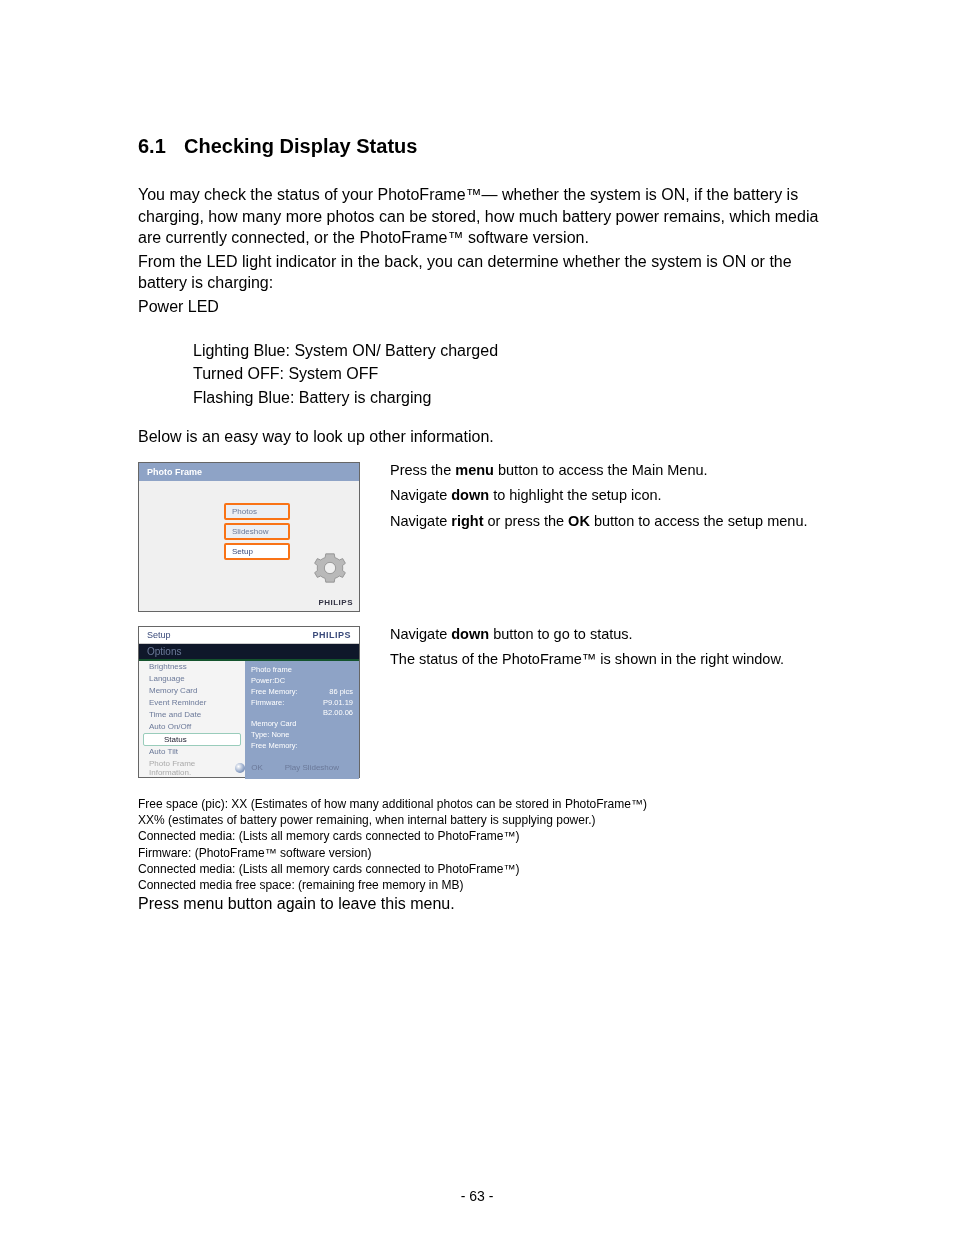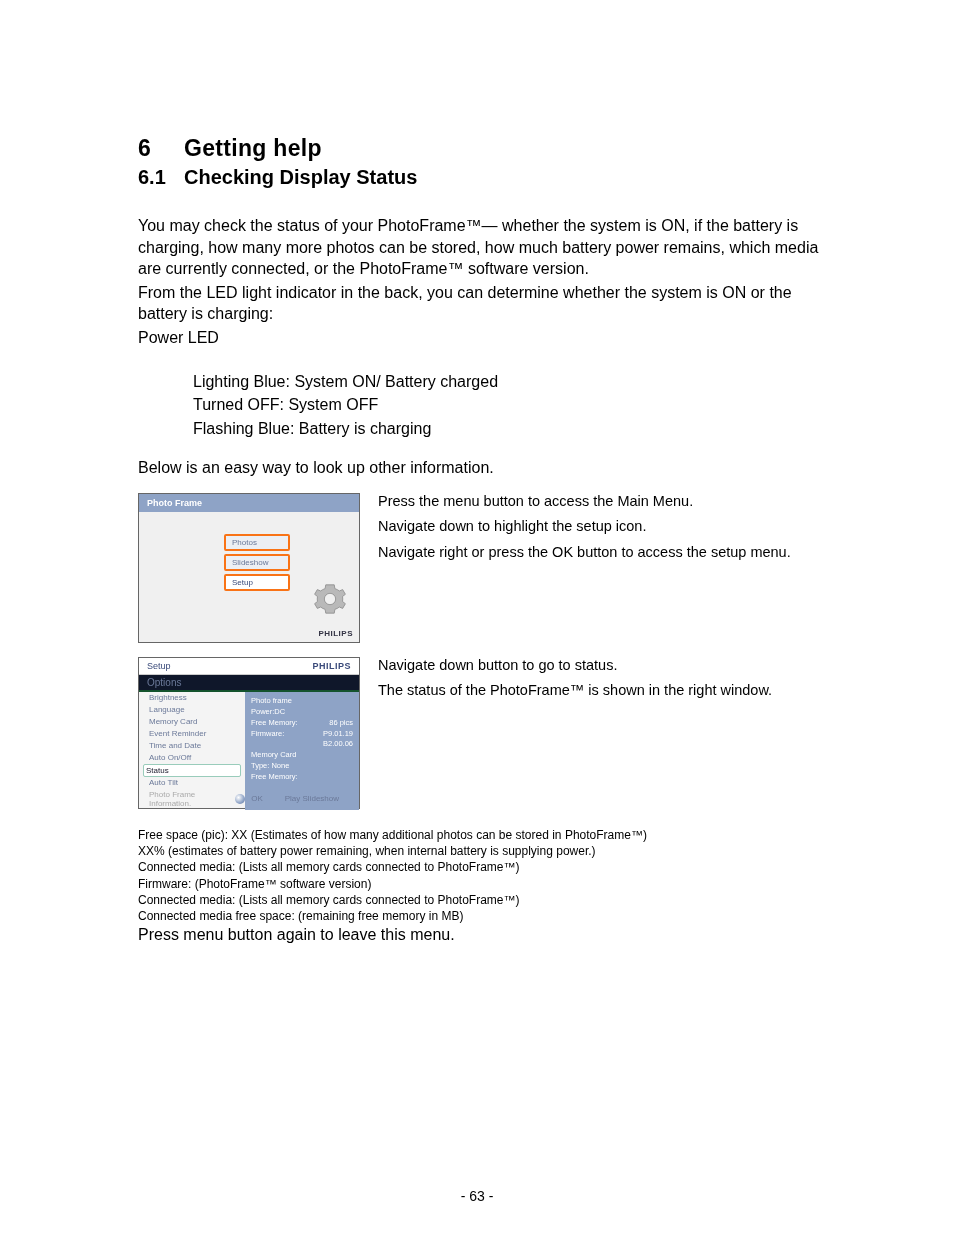--- a/index.html
+++ b/index.html
@@ -38,27 +38,27 @@
   .lookup-row {
     display: flex;
     align-items: flex-start;
     margin-top: 14px;
   }
   .screenshot-box {
     width: 222px;
     flex: 0 0 222px;
     border: 1px solid #666;
     box-sizing: border-box;
-    margin-right: 18px;
+    margin-right: 30px;
     font-size: 9px;
     color: #3a4a7a;
     position: relative;
   }
   .instructions { flex: 1; font-size: 14.5px; line-height: 1.75; margin-top:-4px;}
-  .instructions strong { font-weight: normal; }
+  .instructions strong { font-weight: bold; }
   .footer {
     position: absolute;
     bottom: 31px;
     left: 0; right: 0;
     text-align: center;
     font-size: 14px;
   }
 
   
   .ss1 { height: 150px; background:#f0f0f0; }
@@ -79,42 +79,39 @@
   .ss2 { height: 152px; background:#f4f4f4; }
   .ss2-head {
     display:flex; justify-content:space-between; align-items:center;
     background:#fff; border-bottom:1px solid #ccc;
     padding:3px 8px; font-size:9px; color:#3a4a7a;
   }
   .ss2-options { padding:2px 8px; font-size:10px; color:#6b7999; background:#0f172a; border-bottom:2px solid #14532d;}
   .ss2-body { display:flex; }
   .ss2-left { width:106px; }
   .ss2-left-item { font-size:8px; color:#6b7999; padding:1.5px 10px; }
-  .ss2-left-item.hl { background:#fff; color:#223; border:1px solid #9cb; border-radius:2px; margin:0 4px; padding:1px 2px;}
+  .ss2-left-item.hl { background:#fff; color:#223; border:1px solid #9cb; border-radius:2px; margin:0 4px; padding:1px 20px;}
   .ss2-right { flex:1; background:#8ea3c6; color:#fff; font-size:7.5px; padding:4px 6px; position:relative;}
   .ss2-right-row { display:flex; justify-content:space-between; line-height:1.45; }
   .ss2-footer { position:absolute; bottom:4px; left:0; right:0; text-align:center; font-size:8px; color:#6b7999;}
   .ss2-footer .play { position:absolute; right:20px; top:0; }
   .ss2-footer .circle {
     display:inline-block; width:10px; height:10px; border-radius:50%;
     background: radial-gradient(circle at 35% 35%, #fff, #8ea3c6 60%, #5a6f9a);
     vertical-align:middle; margin-right:4px;
   }
   .info-block { margin-top:18px; }
   .info-block p { font-size:12px; line-height:1.35; margin:0; }
   .closing { margin-top:20px; }
 </style>
 </head>
 <body>
 
 <div class="page">
 
-  <h1 class="sec">
-    <span class="num">6</span><span>Getting help</span>
-  </h1>
   <h2 class="sub">
     <span class="num">6.1</span><span>Checking Display Status</span>
   </h2>
 
   <p class="body">You may check the status of your PhotoFrame™— whether the system is ON, if the battery is charging, how many more photos can be stored, how much battery power remains, which media are currently connected, or the PhotoFrame™ software version.</p>
   <p class="body">From the LED light indicator in the back, you can determine whether the system is ON or the battery is charging:</p>
   <p class="body">Power LED</p>
 
   <div class="block indent1">
     <p class="body">Lighting Blue: System ON/ Battery charged</p>

